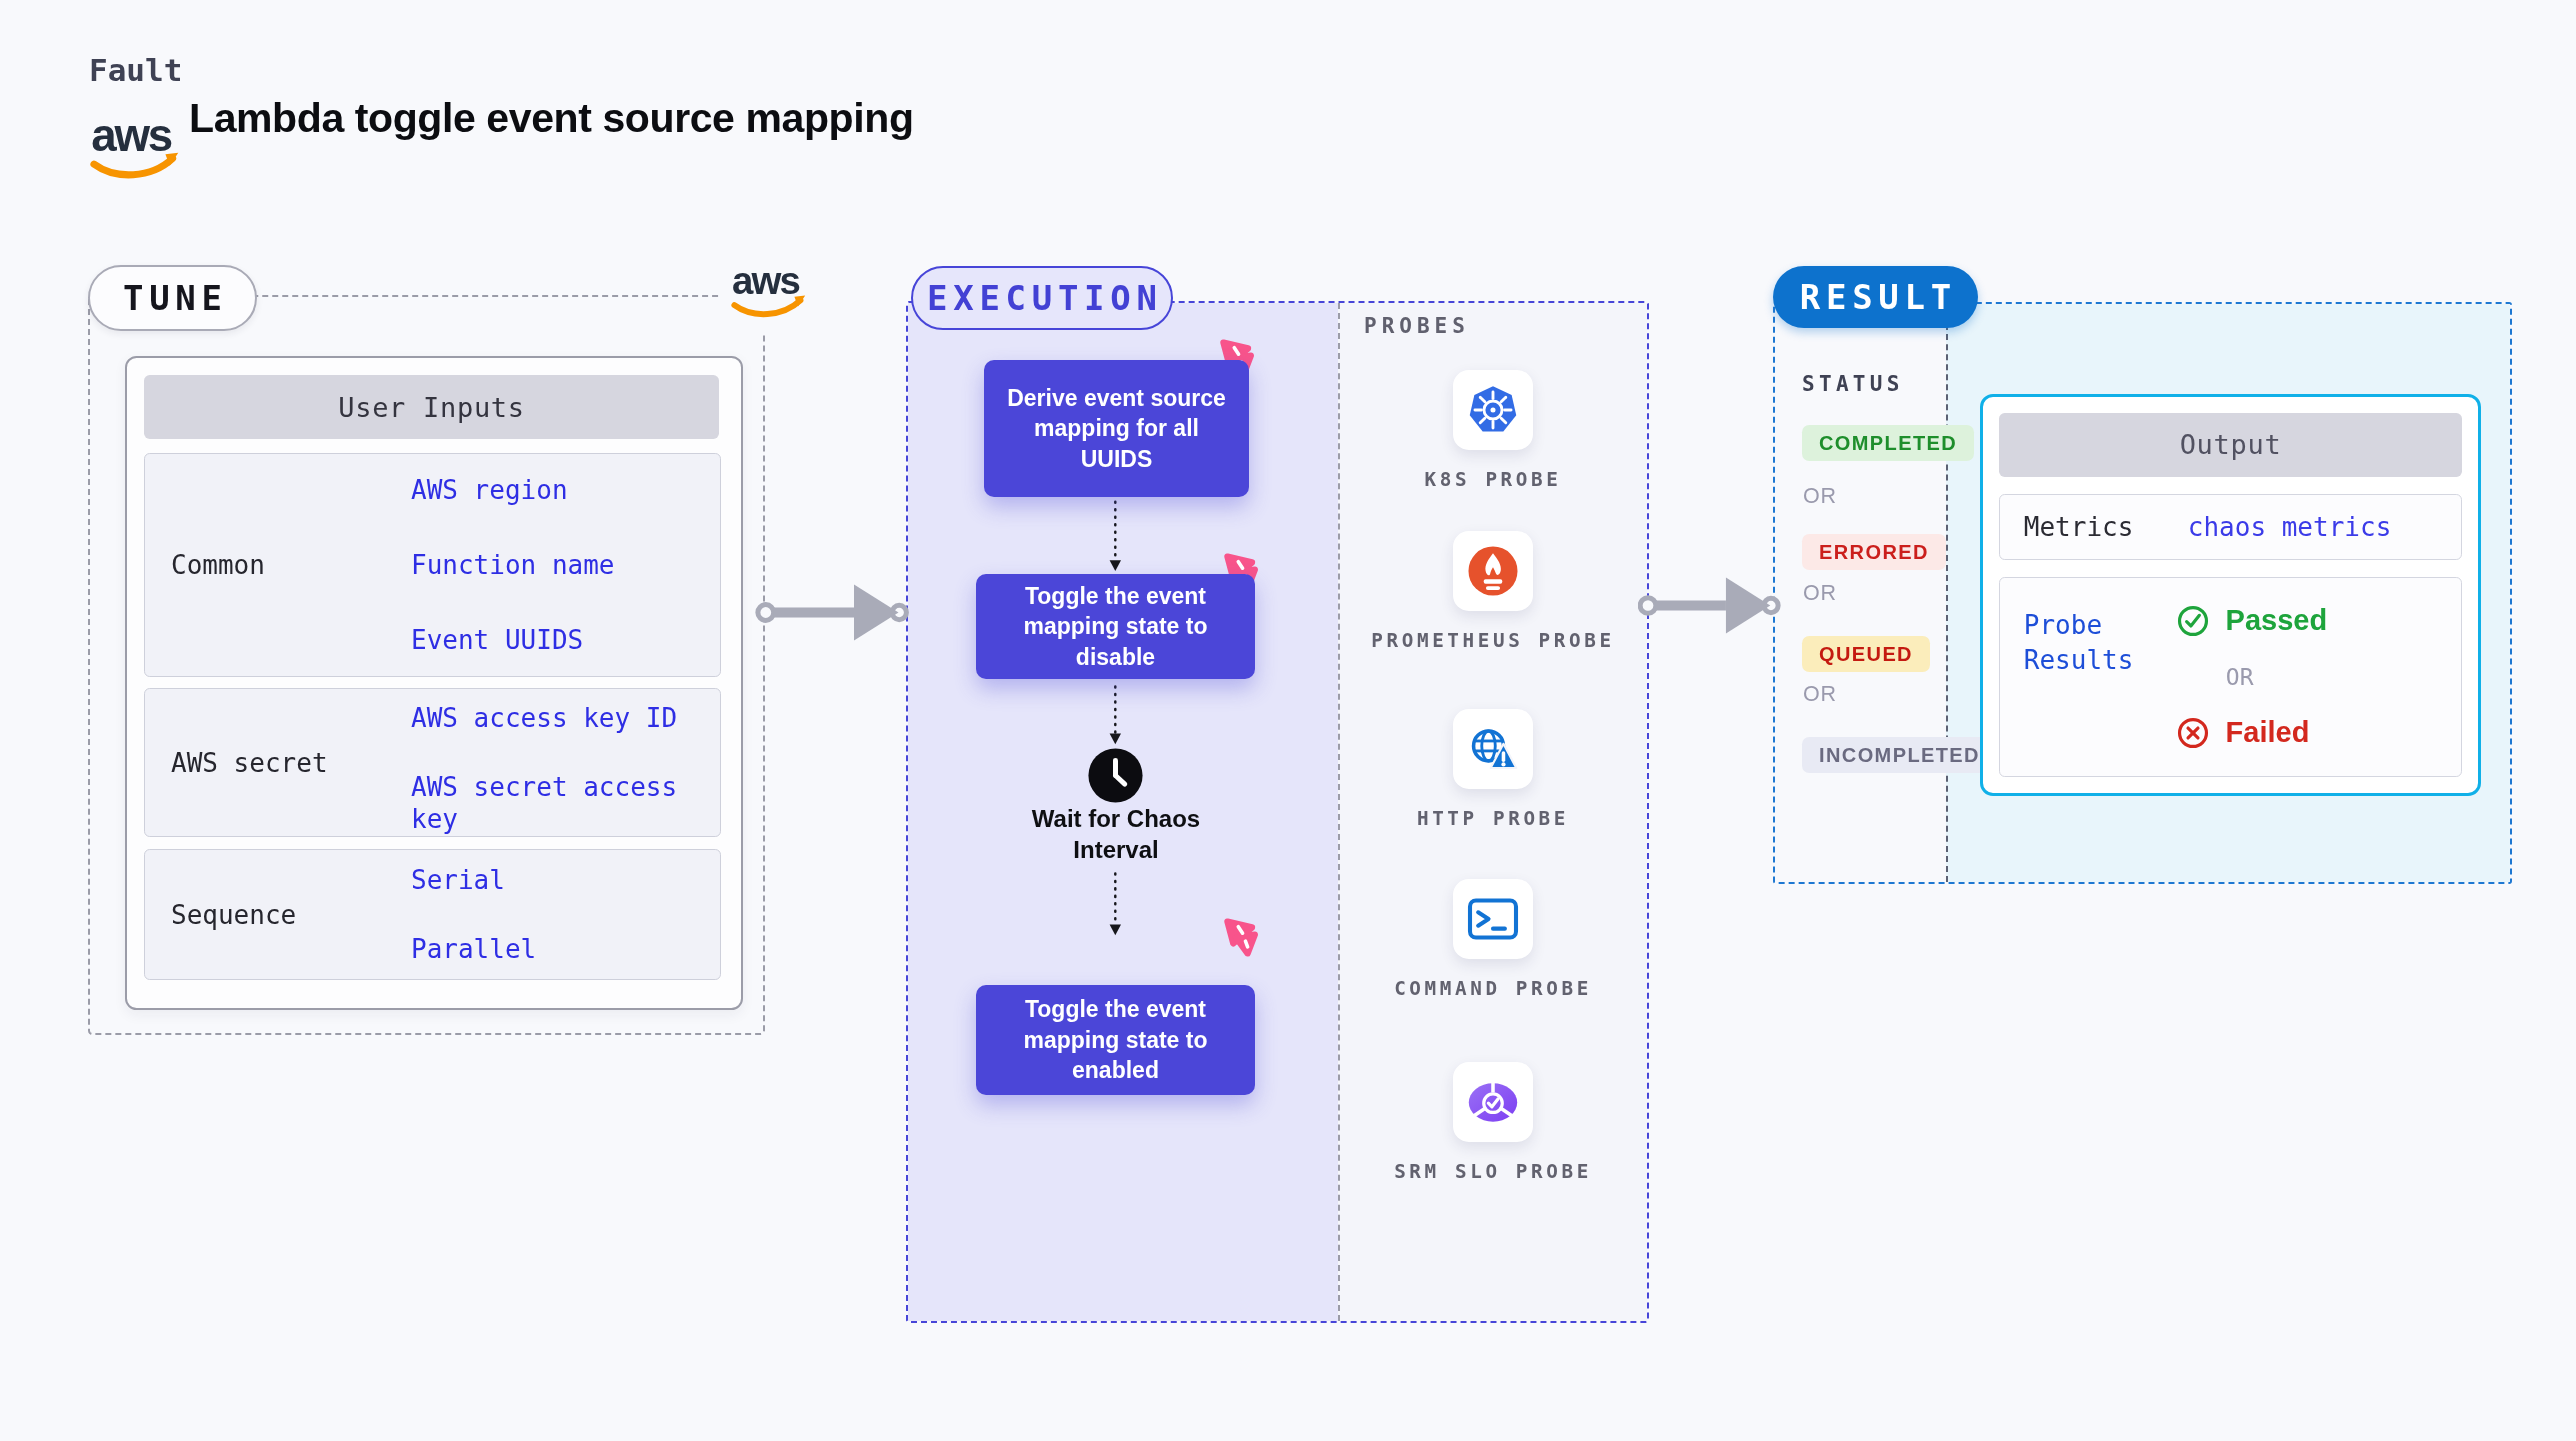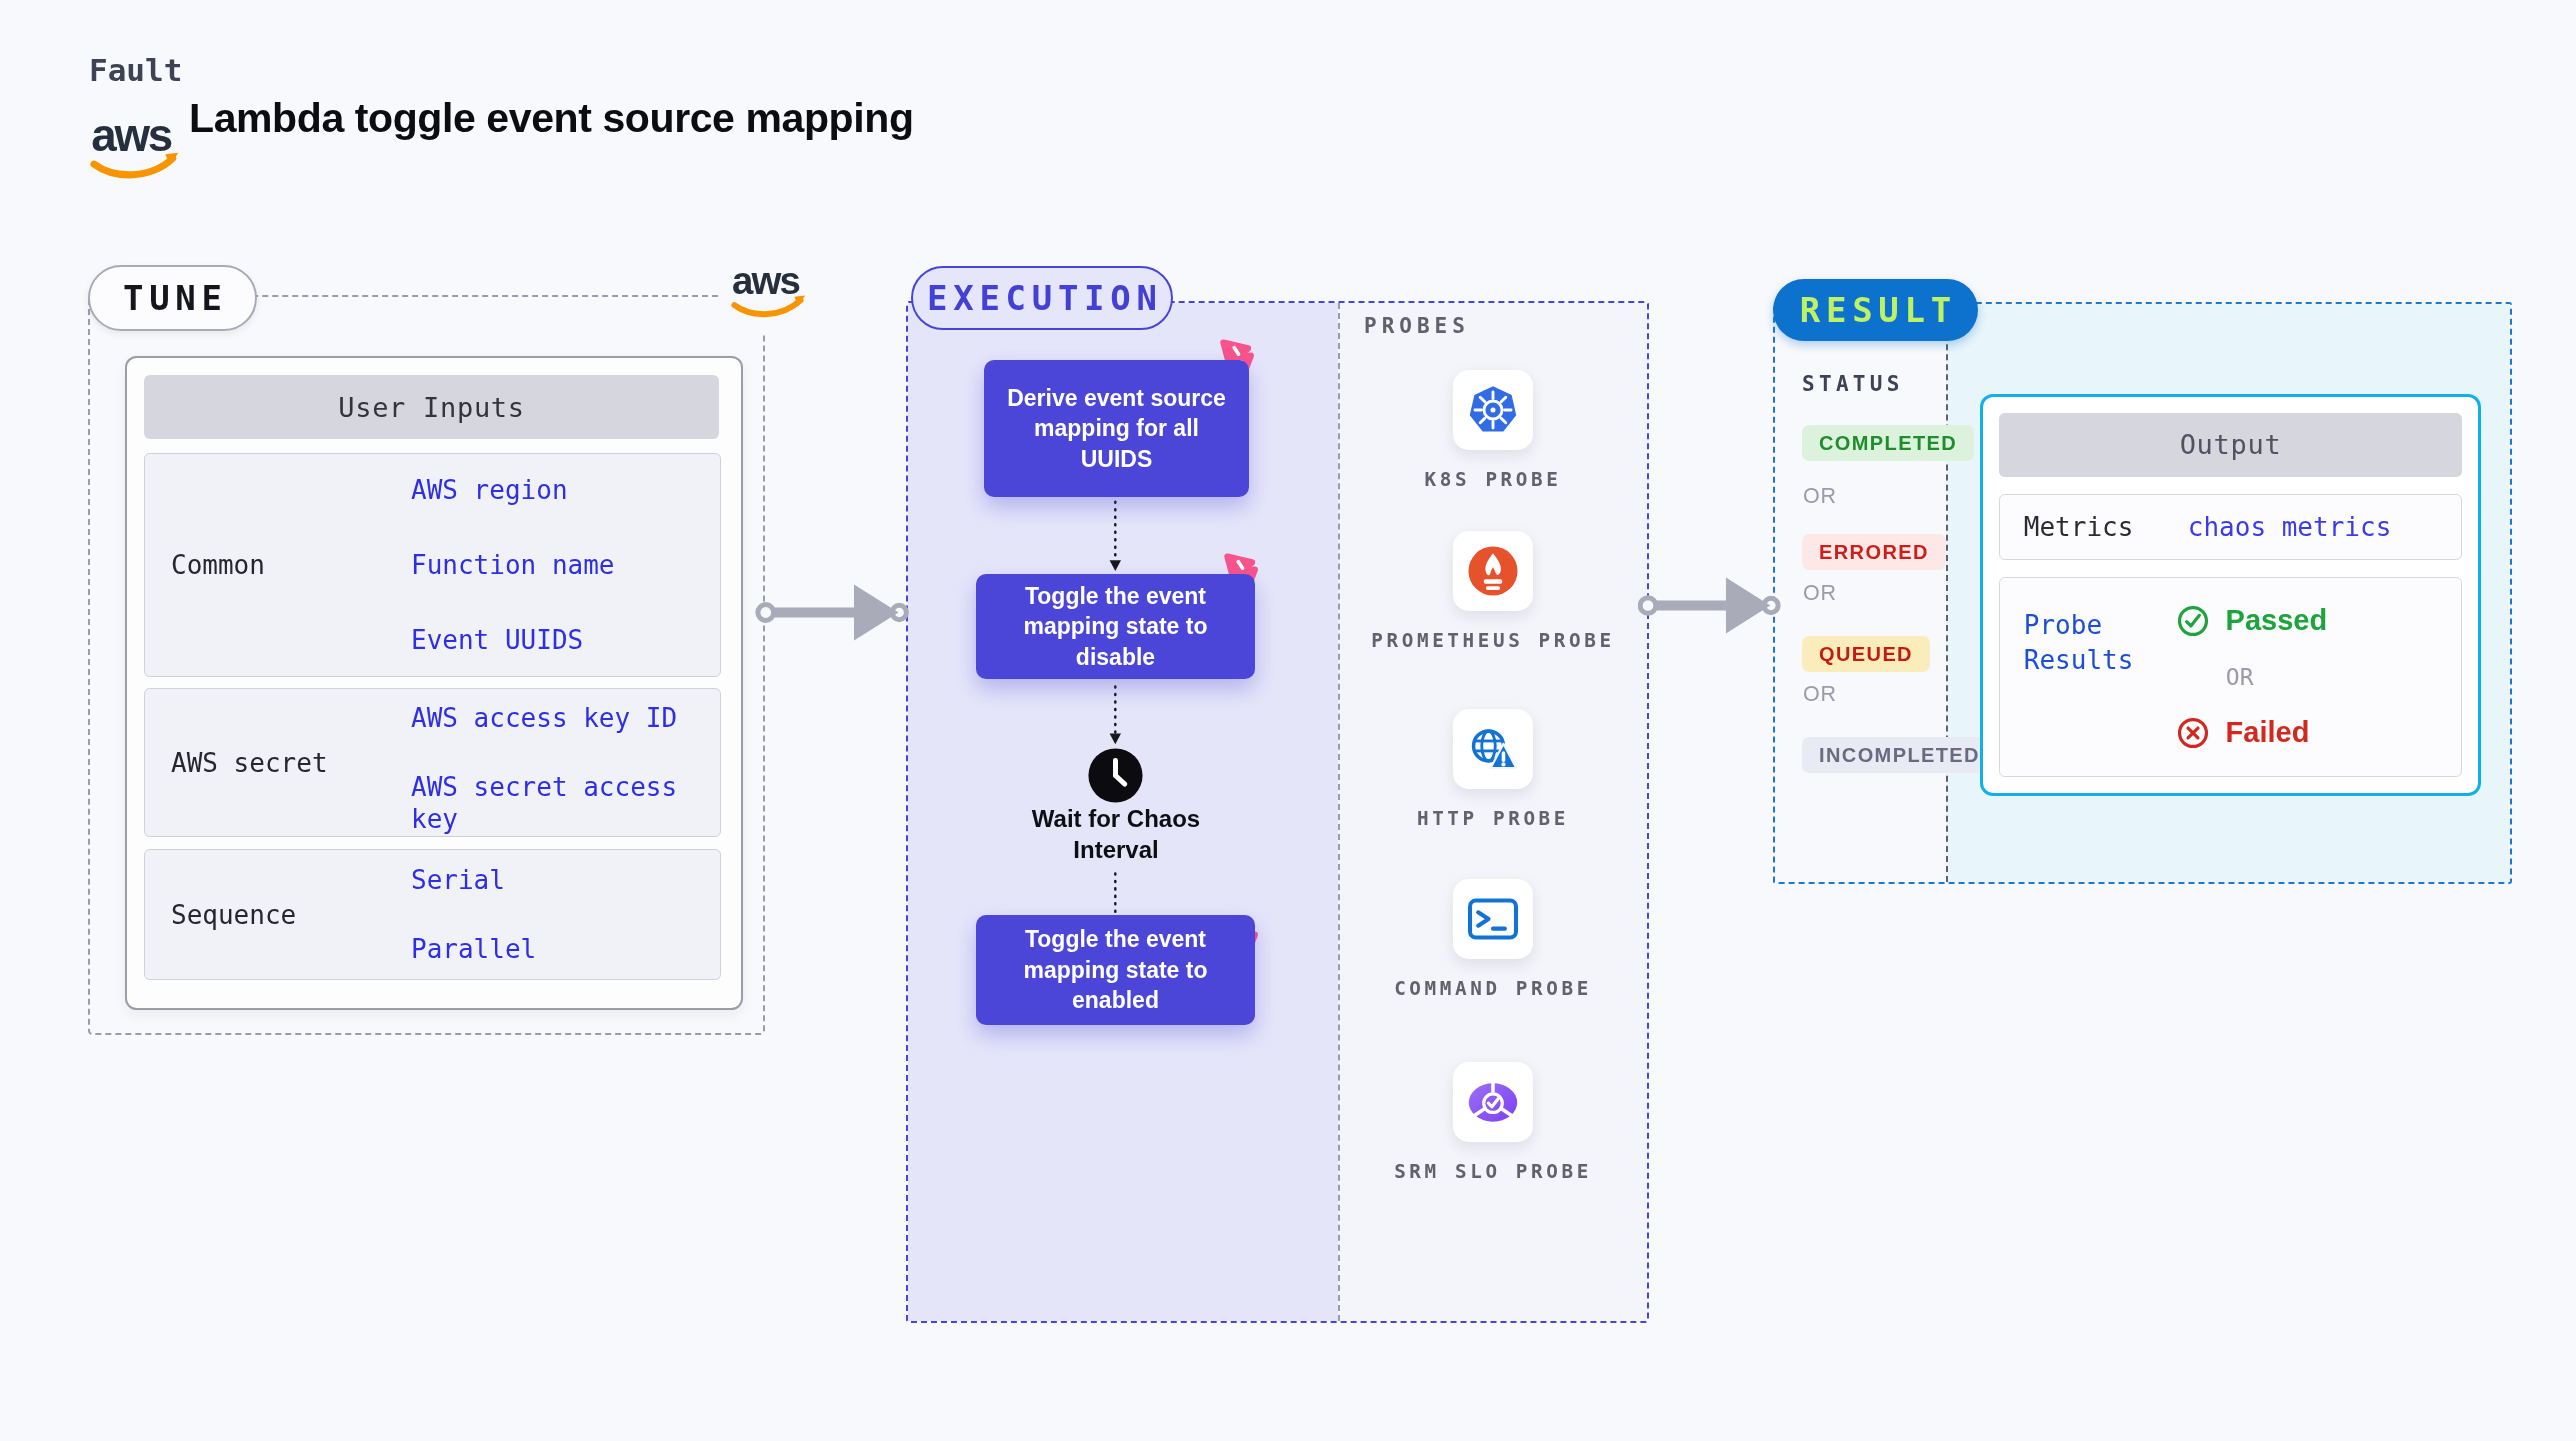--- a/index.html
+++ b/index.html
@@ -10,21 +10,21 @@
 
   
   .kicker{left:89px;top:52px;font:600 31px "DejaVu Sans Mono","Liberation Mono",monospace;color:#3f4254;}
   .page-title{left:189px;top:95px;font-weight:800;font-size:41px;letter-spacing:-0.4px;color:#0c0d11;}
 
   
   .pill{display:flex;align-items:center;justify-content:center;border-radius:34px;z-index:6;
         font-family:"DejaVu Sans Mono","Liberation Mono",monospace;font-weight:700;font-size:34px;letter-spacing:5.7px;text-indent:5.7px;}
   .pill-tune{left:88px;top:265px;width:165px;height:62px;background:#fcfcfe;border:2.1px solid #a9aab6;color:#15151d;box-shadow:0 2.9px 7.2px rgba(40,40,70,.08);}
   .pill-exec{left:911px;top:266px;width:258px;height:60px;background:#e6e6fb;border:2.9px solid #4745d8;color:#4341d4;}
-  .pill-result{left:1773px;top:266px;width:205px;height:62px;background:#0d72cd;color:#bef264;box-shadow:0 4.3px 10px rgba(13,114,205,.3);margin-top:13px;}
+  .pill-result{left:1773px;top:266px;width:205px;height:62px;background:#0d72cd;color:#ffffff;box-shadow:0 4.3px 10px rgba(13,114,205,.3);}
 
   
   .tune-box{left:88px;top:295px;width:673px;height:736px;border:2.1px dashed #9b9ca8;border-radius:4.3px;}
   .aws-corner{left:719px;top:252px;width:97px;height:80px;background:#f8f9fc;display:flex;align-items:center;justify-content:center;z-index:5;}
   .ui-card{left:125px;top:356px;width:614px;height:650px;background:#fdfdfe;border:2.1px solid #9b9ca8;border-radius:11.5px;box-shadow:0 4.3px 13px rgba(40,40,70,.06);}
   .ui-header{position:absolute;left:17px;top:17px;width:575px;height:64px;background:#d6d6df;border-radius:5.7px;
              display:flex;align-items:center;justify-content:center;font-size:27px;color:#34343f;letter-spacing:0.7px;}
   .ui-row{position:absolute;left:17px;width:575px;background:#f1f2f8;border:1.4px solid #ced0db;border-radius:5.7px;display:flex;}
   .ui-row-label{width:266px;display:flex;align-items:center;padding-left:26px;box-sizing:border-box;
                 font-size:26px;color:#26262e;}
@@ -36,21 +36,21 @@
 
   
   .exec-box{left:906px;top:301px;width:739px;height:1018px;border:2.1px dashed #4745d8;border-radius:2.9px;}
   .exec-flow-bg{position:absolute;left:0;top:0;width:430px;height:100%;background:#e5e5fa;}
   .probes-bg{position:absolute;left:430px;top:0;right:0;height:100%;background:#f4f5fa;border-left:2.1px dashed #9b9ca8;box-sizing:border-box;}
   .exec-node{display:flex;align-items:center;justify-content:center;text-align:center;background:#4b46d8;border-radius:10px;
              color:#fff;font-weight:700;font-size:23px;line-height:1.32;padding:0 11.5px;box-sizing:border-box;z-index:3;
              box-shadow:0 10px 21.5px rgba(75,70,216,.32);}
   .node-1{left:984px;top:360px;width:265px;height:137px;}
   .node-2{left:976px;top:574px;width:279px;height:105px;}
-  .node-3{left:976px;top:915px;width:279px;height:110px;}
+  .node-3{left:976px;top:985px;width:279px;height:110px;}
   .chaos-logo{z-index:2;}
   .wait-label{left:987px;top:803px;width:258px;text-align:center;font-weight:700;font-size:24px;line-height:1.3;color:#0e0f12;}
 
   .probes-title{left:1364px;top:314px;font-weight:700;font-size:21px;letter-spacing:5px;color:#60606e;}
   .probe-item{display:flex;flex-direction:column;align-items:center;left:1350px;width:286px;}
   .probe-card{width:80px;height:80px;background:#fff;border-radius:15.8px;display:flex;align-items:center;justify-content:center;
               box-shadow:0 5.7px 14.3px rgba(40,40,90,.10);}
   .probe-label{margin-top:15.8px;font-weight:600;font-size:19.3px;letter-spacing:3.6px;color:#62626f;text-align:center;line-height:1.5;width:247px;}
 
   

